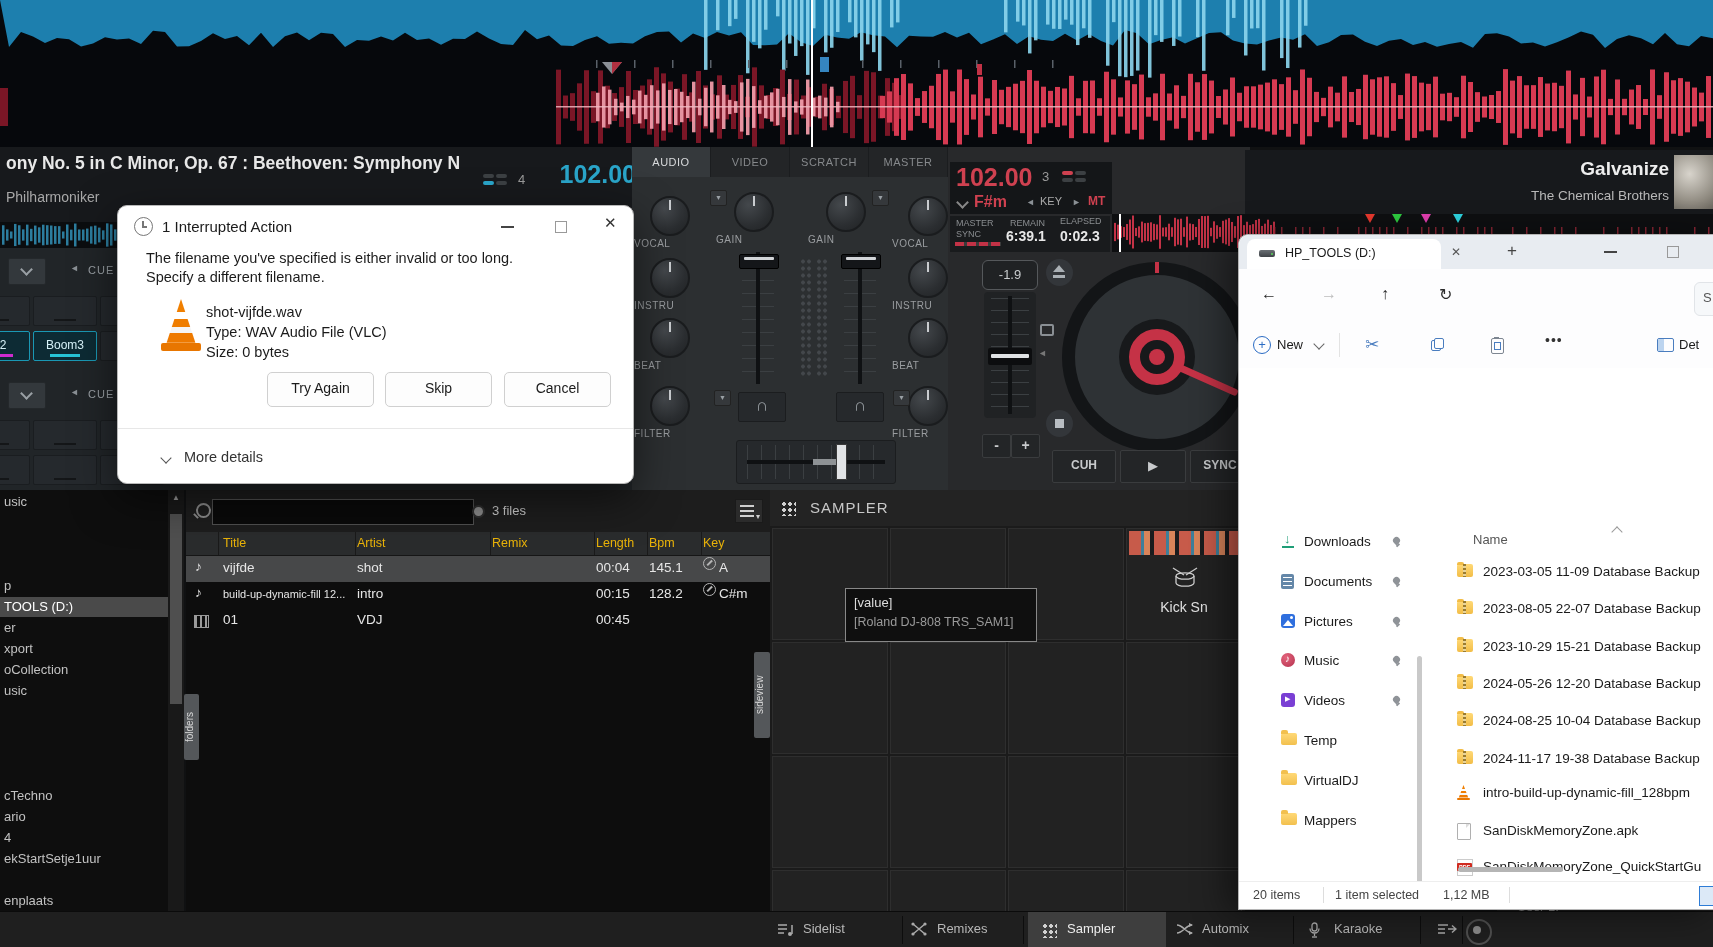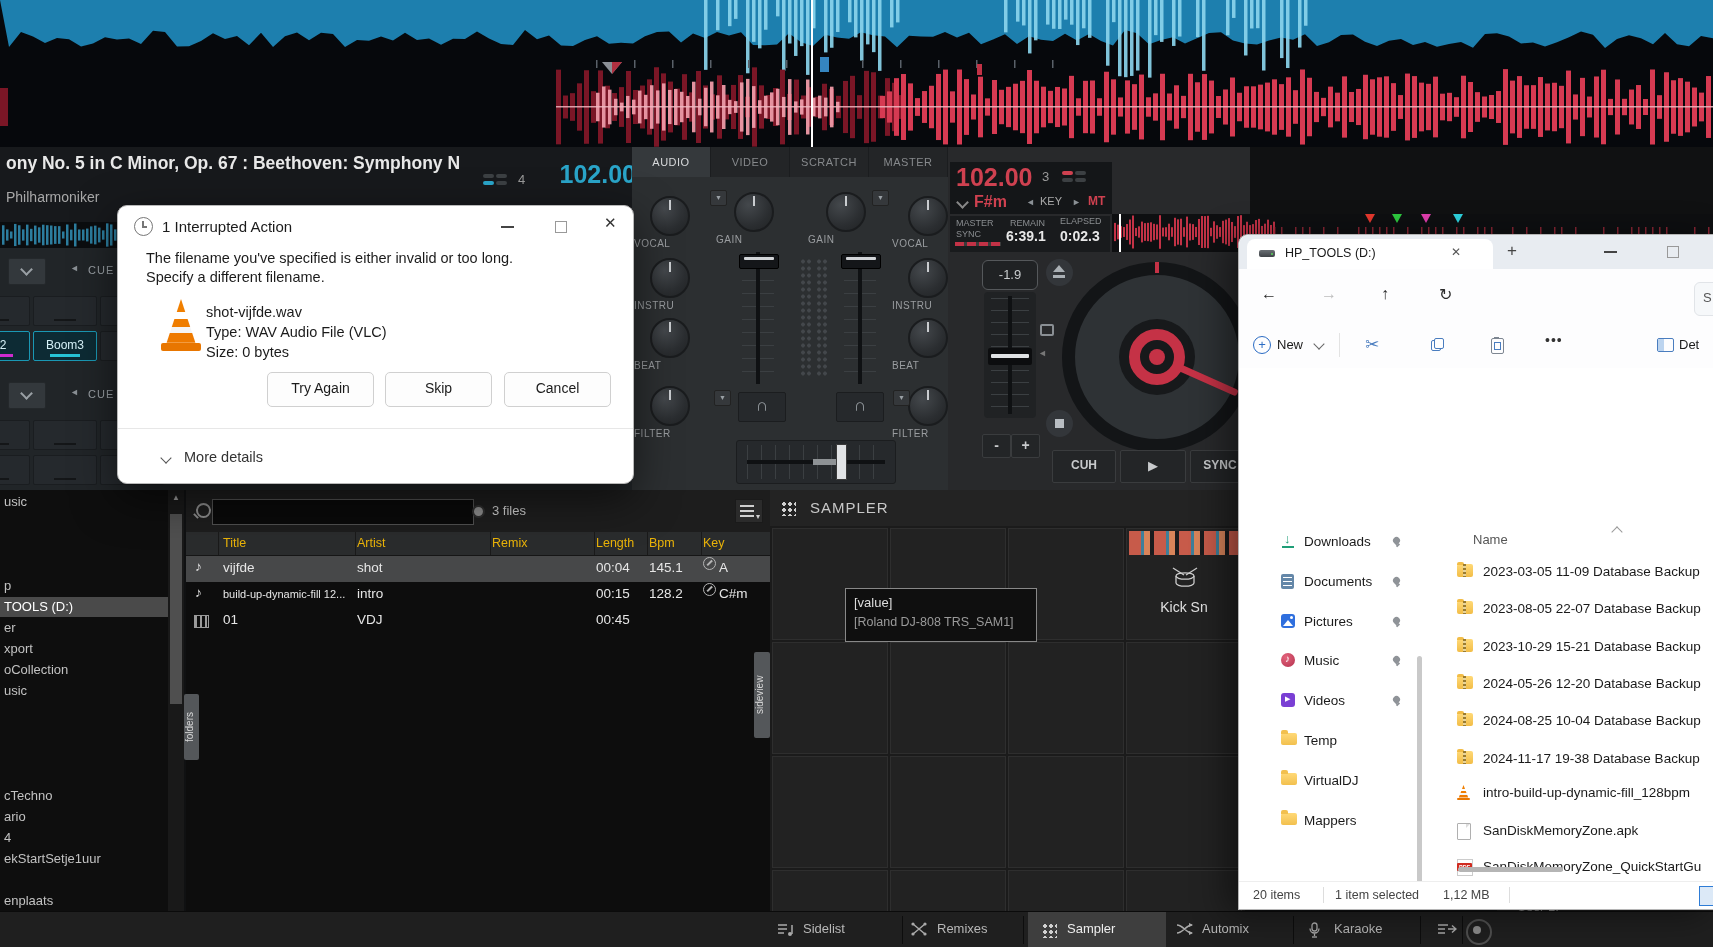--- a/index.html
+++ b/index.html
@@ -142,21 +142,21 @@
   #dlg-divider{position:absolute;left:0;top:222px;width:515px;height:1px;background:#e7e7e7;}
   .vlc-cone{position:absolute;}
   .vlc-cone .cone{position:absolute;left:0;top:0;width:100%;height:84%;
      background:linear-gradient(180deg,#f07f00 0 30%,#fff 30% 46%,#ef7d00 46% 64%,#f5f5f5 64% 78%,#ee7a00 78% 100%);
      clip-path:polygon(50% 0,86% 100%,14% 100%);}
   .vlc-cone .base{position:absolute;left:0;bottom:0;width:100%;height:15%;background:#e87600;border-radius:2px;}
   
   #explorer{left:1238px;top:234px;width:478px;height:674px;background:#fff;border-radius:10px 0 0 0;z-index:40;
             box-shadow:-12px 4px 34px rgba(0,0,0,.45);color:#1a1a1a;overflow:hidden;border:1px solid #b5b5b5;border-right:none;}
   #exp-tabbar{position:absolute;left:0;top:0;width:478px;height:34px;background:#e8ecf1;border-radius:10px 0 0 0;}
-  #exp-tab{position:absolute;left:8px;top:4px;width:246px;height:30px;background:#fff;border-radius:8px 8px 0 0;font-size:12.5px;}
+  #exp-tab{position:absolute;left:8px;top:4px;width:194px;height:30px;background:#fff;border-radius:8px 8px 0 0;font-size:12.5px;}
   .ic-drive{width:16px;height:7px;background:linear-gradient(#6a6f74,#3f4347);border-radius:2px;}
   .ic-drive:after{content:'';position:absolute;right:2px;top:2.5px;width:2px;height:2px;border-radius:50%;background:#59d659;}
   #exp-navbar{position:absolute;left:0;top:34px;width:478px;height:54px;background:#fdfdfe;}
   .navg{font-size:16px;color:#2b2b2b;}
   .navg.dis{color:#bdbdbd;}
   #exp-address{position:absolute;left:249px;top:13px;width:192px;height:32px;background:#f6f8fa;border:1px solid #e1e4e8;border-radius:6px;font-size:13px;}
   #exp-search{position:absolute;left:455px;top:13px;width:40px;height:32px;background:#f6f8fa;border:1px solid #e1e4e8;border-radius:6px;font-size:13px;color:#555;}
   .ic-monitor{width:14px;height:10px;border:1.5px solid #555;border-radius:2px;}
   .ic-monitor:after{content:'';position:absolute;left:3px;bottom:-4px;width:7px;height:2px;background:#555;}
   #exp-toolbar{position:absolute;left:0;top:88px;width:478px;height:45px;background:#fdfdfe;border-bottom:1px solid #e6e6e6;font-size:13px;}
@@ -917,20 +917,25 @@
         <rect x="554" y="13" width="1.5" height="10" fill="#b02c3e" opacity="0.75"></rect>
         <rect x="582" y="13" width="1.5" height="10" fill="#b02c3e" opacity="0.75"></rect>
         <rect x="596" y="13" width="1.5" height="10" fill="#b02c3e" opacity="0.75"></rect>
         <rect x="7" y="0" width="2" height="38" fill="#fff"></rect>
         <path d="M253,0 L263,0 L258,9 Z" fill="#e8392e"></path>
         <path d="M280,0 L290,0 L285,9 Z" fill="#2ecc40"></path>
         <path d="M309,0 L319,0 L314,9 Z" fill="#e33fb0"></path>
         <path d="M341,0 L351,0 L346,9 Z" fill="#2ed4e0"></path>
       </svg>
   </div>
+  <div id="deck2-titlebar" class="abs">
+    <div id="deck2-title">Galvanize</div>
+    <div id="deck2-artist">The Chemical Brothers</div>
+    <div id="album-art"></div>
+  </div>
   <div class="abs pitchbox" style="left:982px;top:260px;">-1.9</div>
   <div class="abs circbtn" style="left:1046px;top:259px;">
     <span class="abs" style="left:7px;top:6px;width:0;height:0;border-left:6px solid transparent;border-right:6px solid transparent;border-bottom:7px solid #aab0b5;"></span>
     <span class="abs" style="left:7px;top:16px;width:12px;height:2.5px;background:#aab0b5;"></span>
   </div>
   <div id="pitch-slider" class="abs">
       <div class="ticks"></div>
       <div class="track"></div>
       <div class="handle"></div>
     </div>

